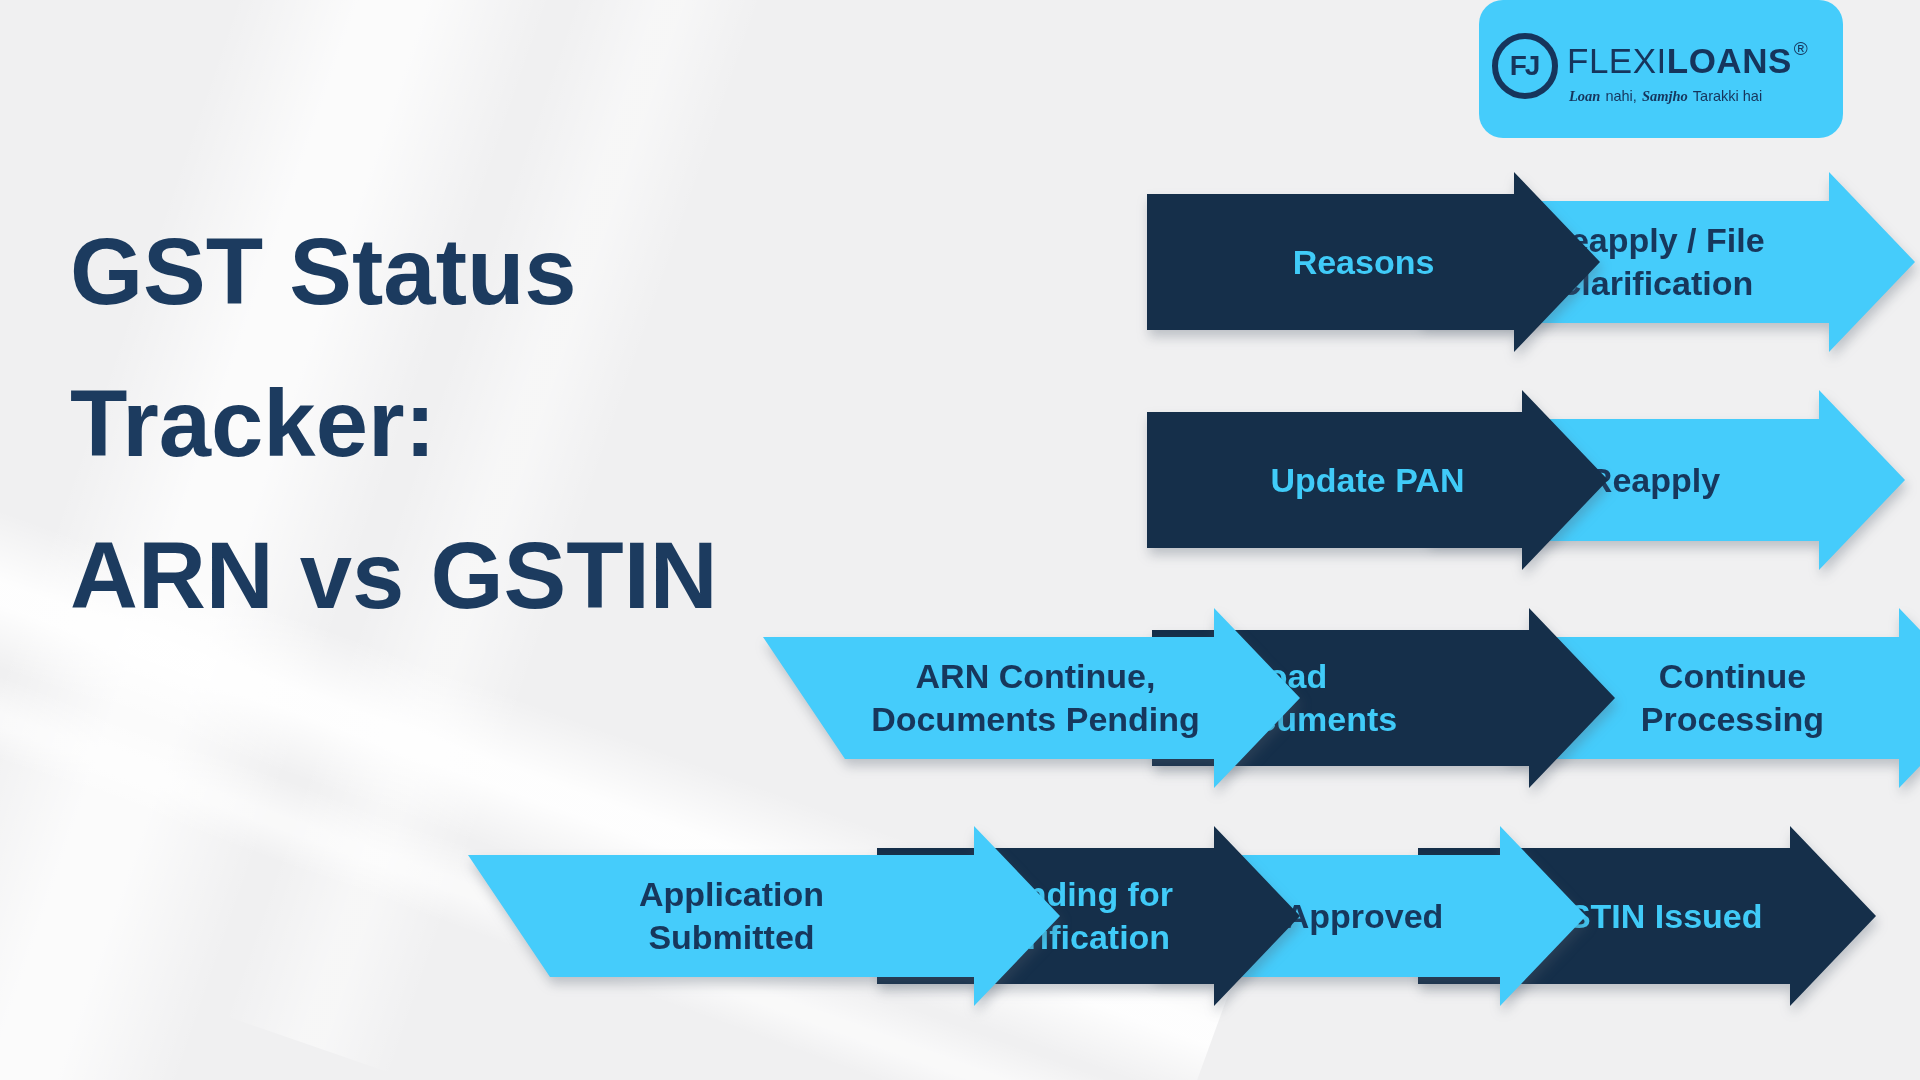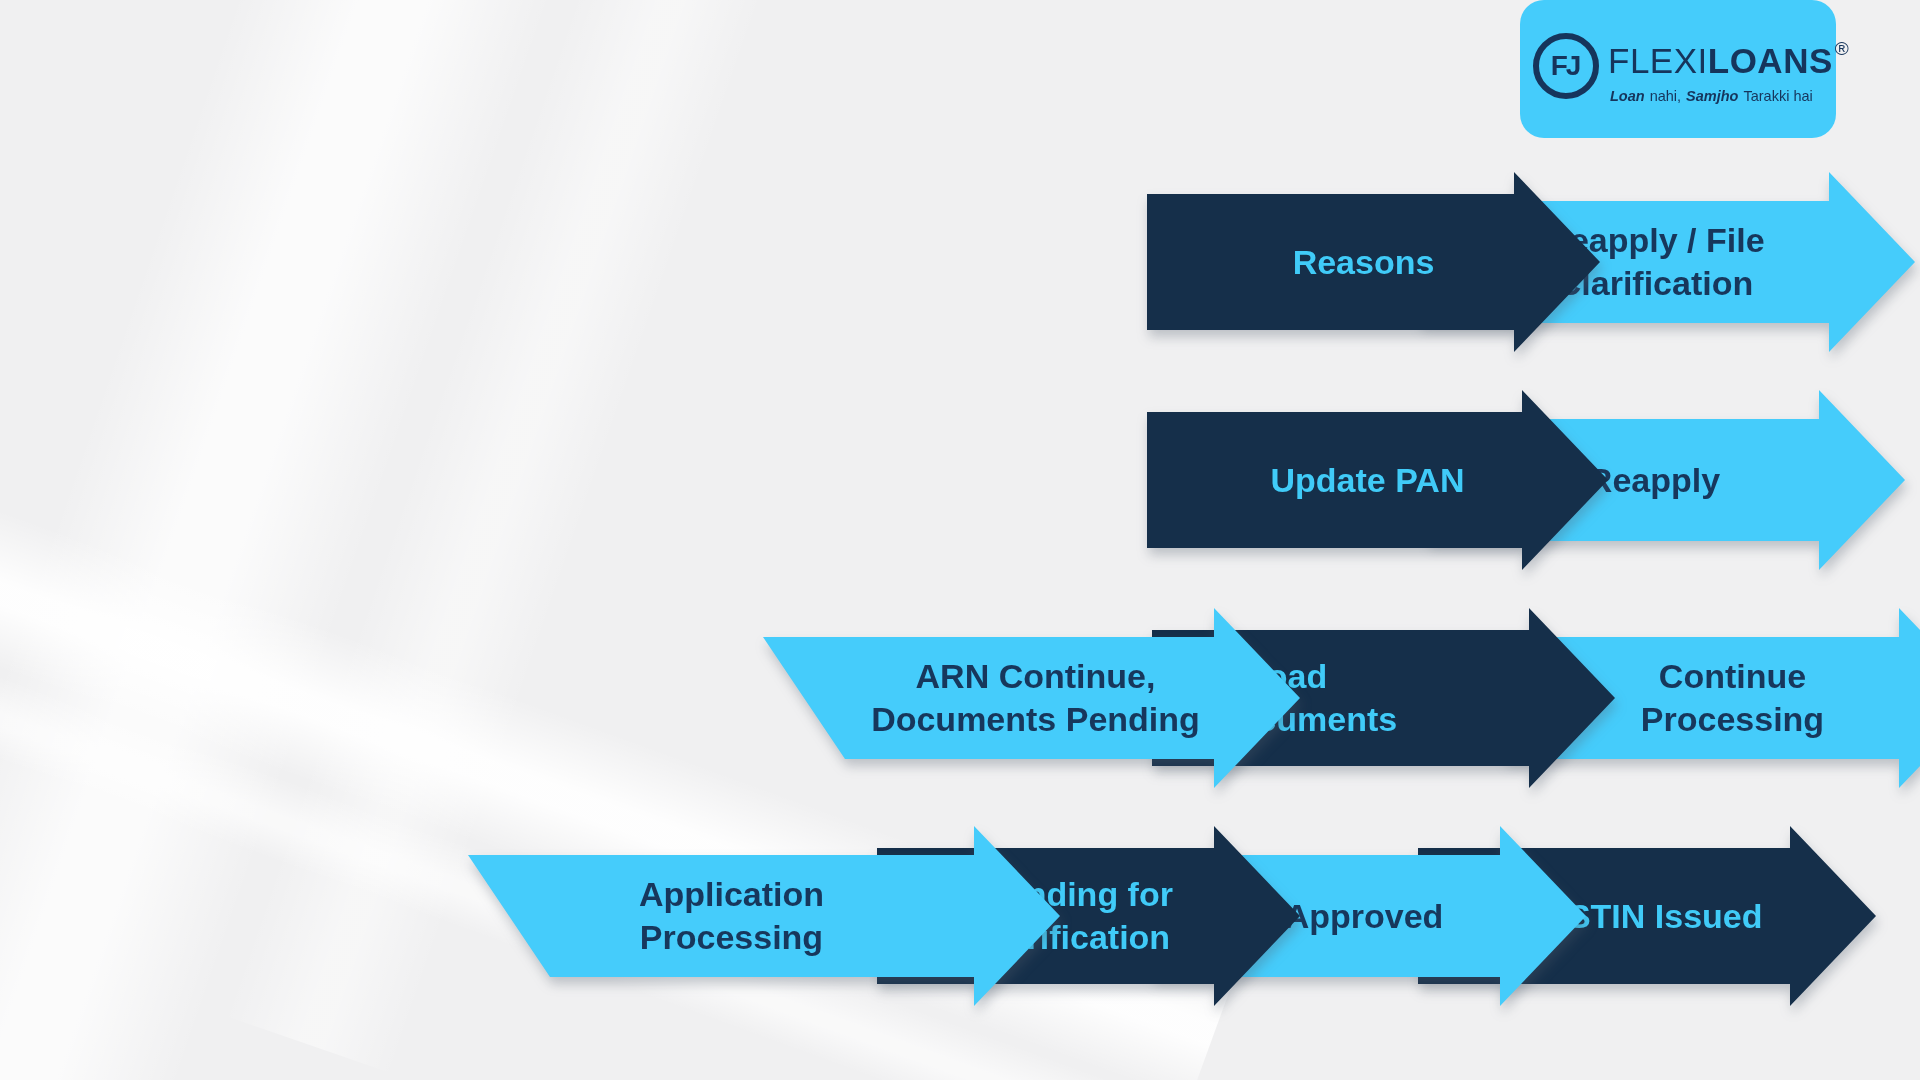--- a/index.html
+++ b/index.html
@@ -20,21 +20,21 @@
     background:linear-gradient(to bottom,rgba(255,255,255,0),rgba(255,255,255,.6) 45%,rgba(255,255,255,.6) 60%,rgba(255,255,255,0));}
   
   .title{
     position:absolute;left:70px;top:196px;
     font-size:94px;line-height:152px;font-weight:700;
     color:var(--title-color,#1c3b5f);
     white-space:pre-line;letter-spacing:0;
   }
   
   .logo-card{
-    position:absolute;left:1520px;top:0;width:316px;height:138px;
+    position:absolute;left:1479px;top:0;width:364px;height:138px;
     background:var(--logo-card,#45ccfb);border-radius:0 0 24px 24px;
     border-radius:24px;
   }
   .logo-ring{
     position:absolute;left:13px;top:33px;width:54px;height:54px;border-radius:50%;
     border:6px solid var(--logo-text,#16355c);
     display:flex;align-items:center;justify-content:center;
   }
   .logo-ring .fj{
     font-size:28px;font-weight:700;letter-spacing:-2px;
@@ -44,21 +44,21 @@
     position:absolute;left:88px;top:42px;display:inline-flex;align-items:flex-start;
     color:var(--logo-text,#16355c);font-size:35px;line-height:38px;text-align:center;
   }
   .brand-prefix{font-weight:400;letter-spacing:.5px;}
   .brand-suffix{font-weight:800;letter-spacing:.5px;}
   .reg-mark{font-size:19px;font-weight:400;transform:translateY(-12px);margin-left:2px;}
   .tagline{
     position:absolute;left:90px;top:88px;display:inline-flex;gap:5px;
     color:var(--logo-text,#16355c);font-size:14.5px;
   }
-  .tagline .bi{font-weight:700;font-style:italic;}
+  .tagline .bi{font-weight:700;font-style:italic;font-family:Liberation Serif, serif;}
   
   .arrow-w{position:absolute;height:180px;filter:drop-shadow(2px 7px 6px rgba(80,92,108,.32));}
   .arrow{
     width:100%;height:100%;display:flex;align-items:center;
     clip-path:polygon(
       0 var(--p),
       calc(100% - 86px) var(--p),
       calc(100% - 86px) 0,
       100% 50%,
       calc(100% - 86px) 100%,
@@ -81,20 +81,23 @@
 
 <div id="stage">
 
   <div>
     <div class="streak streak-steep-1"></div>
     <div class="streak streak-steep-2"></div>
     <div class="streak streak-shallow-1"></div>
     <div class="streak streak-shallow-2"></div>
   </div>
 
+  <div class="title">GST Status
+Tracker:
+ARN vs GSTIN</div>
 
   <div class="logo-card">
     <div class="logo-ring">
       <span class="fj">FJ</span>
     </div>
     <div class="brand-row">
       <span class="brand-prefix">FLEXI</span>
         <span class="brand-suffix">LOANS</span>
         <span class="reg-mark">®</span>
     </div>
@@ -144,21 +147,21 @@
   <div class="arrow-w" style="left:1505px;top:608px;width:365px;z-index:22">
     <div class="arrow light" style="padding-left:45px;padding-right:70px">
       <div class="label">Continue
 Processing</div>
     </div>
   </div>
 
   <div class="arrow-w" style="left:468px;top:826px;width:467px;z-index:14">
     <div class="arrow light first" style="padding-left:30px;padding-right:95px">
       <div class="label">Application
-Processing</div>
+Submitted</div>
     </div>
   </div>
   <div class="arrow-w" style="left:877px;top:826px;width:333px;z-index:13">
     <div class="arrow dark" style="padding-left:35px;padding-right:55px">
       <div class="label">Pending for
 Verification</div>
     </div>
   </div>
   <div class="arrow-w" style="left:1152px;top:826px;width:324px;z-index:12">
     <div class="arrow light" style="padding-left:50px;padding-right:60px">

